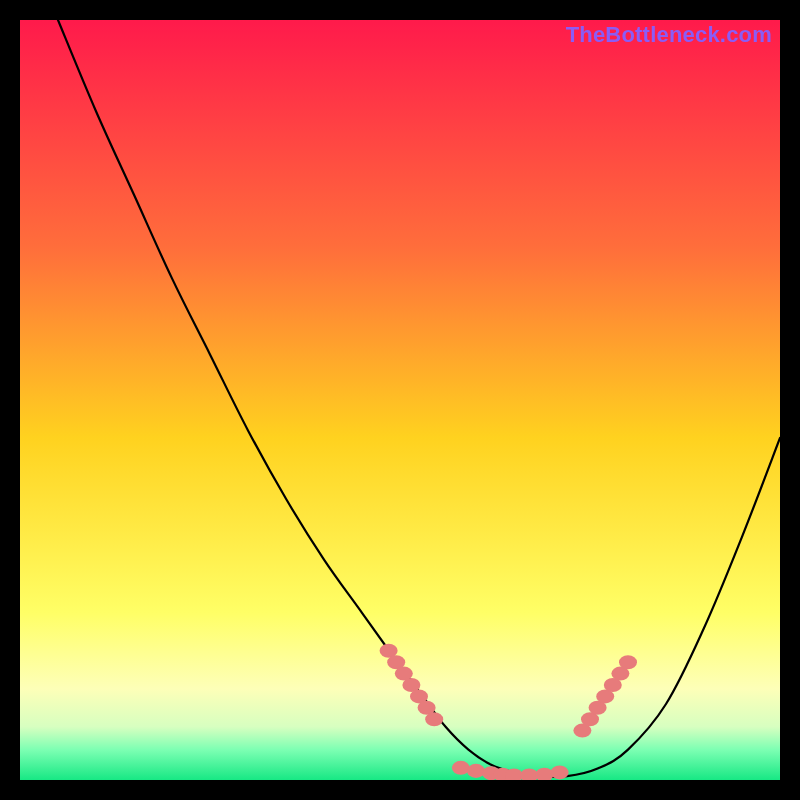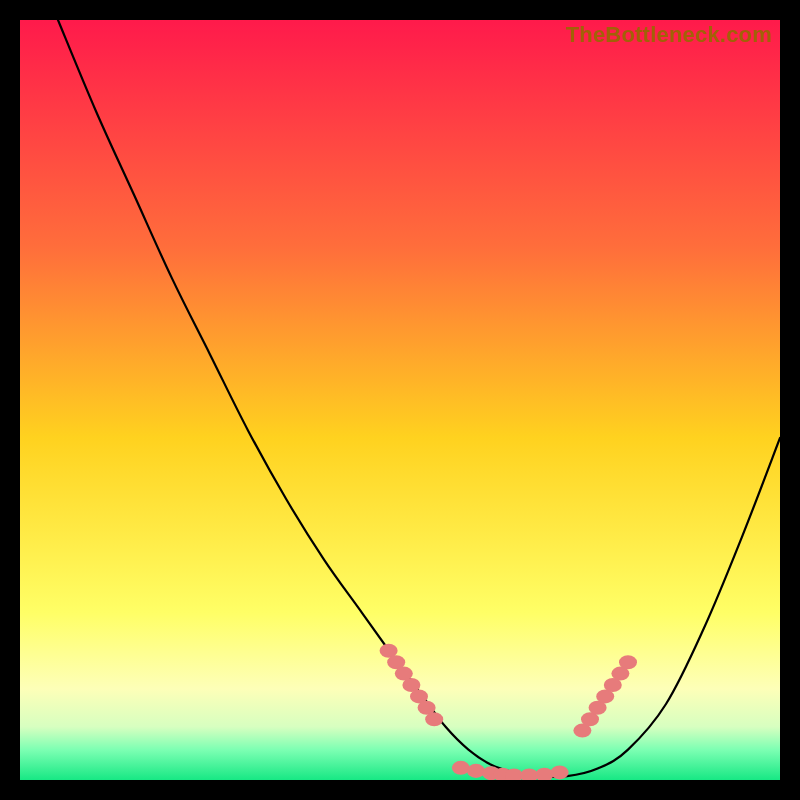--- a/index.html
+++ b/index.html
@@ -23,21 +23,21 @@
     position: absolute;
     left: 0;
     top: 0;
     width: 760px;
     height: 760px;
   }
   .watermark {
     position: absolute;
     top: 2px;
     right: 8px;
-    color: #a16207;
+    color: #8b5cf6;
     font-size: 22px;
     font-weight: 600;
     letter-spacing: 0.2px;
     user-select: none;
   }
 </style>
 </head>
 <body>
 
 <div class="frame">

